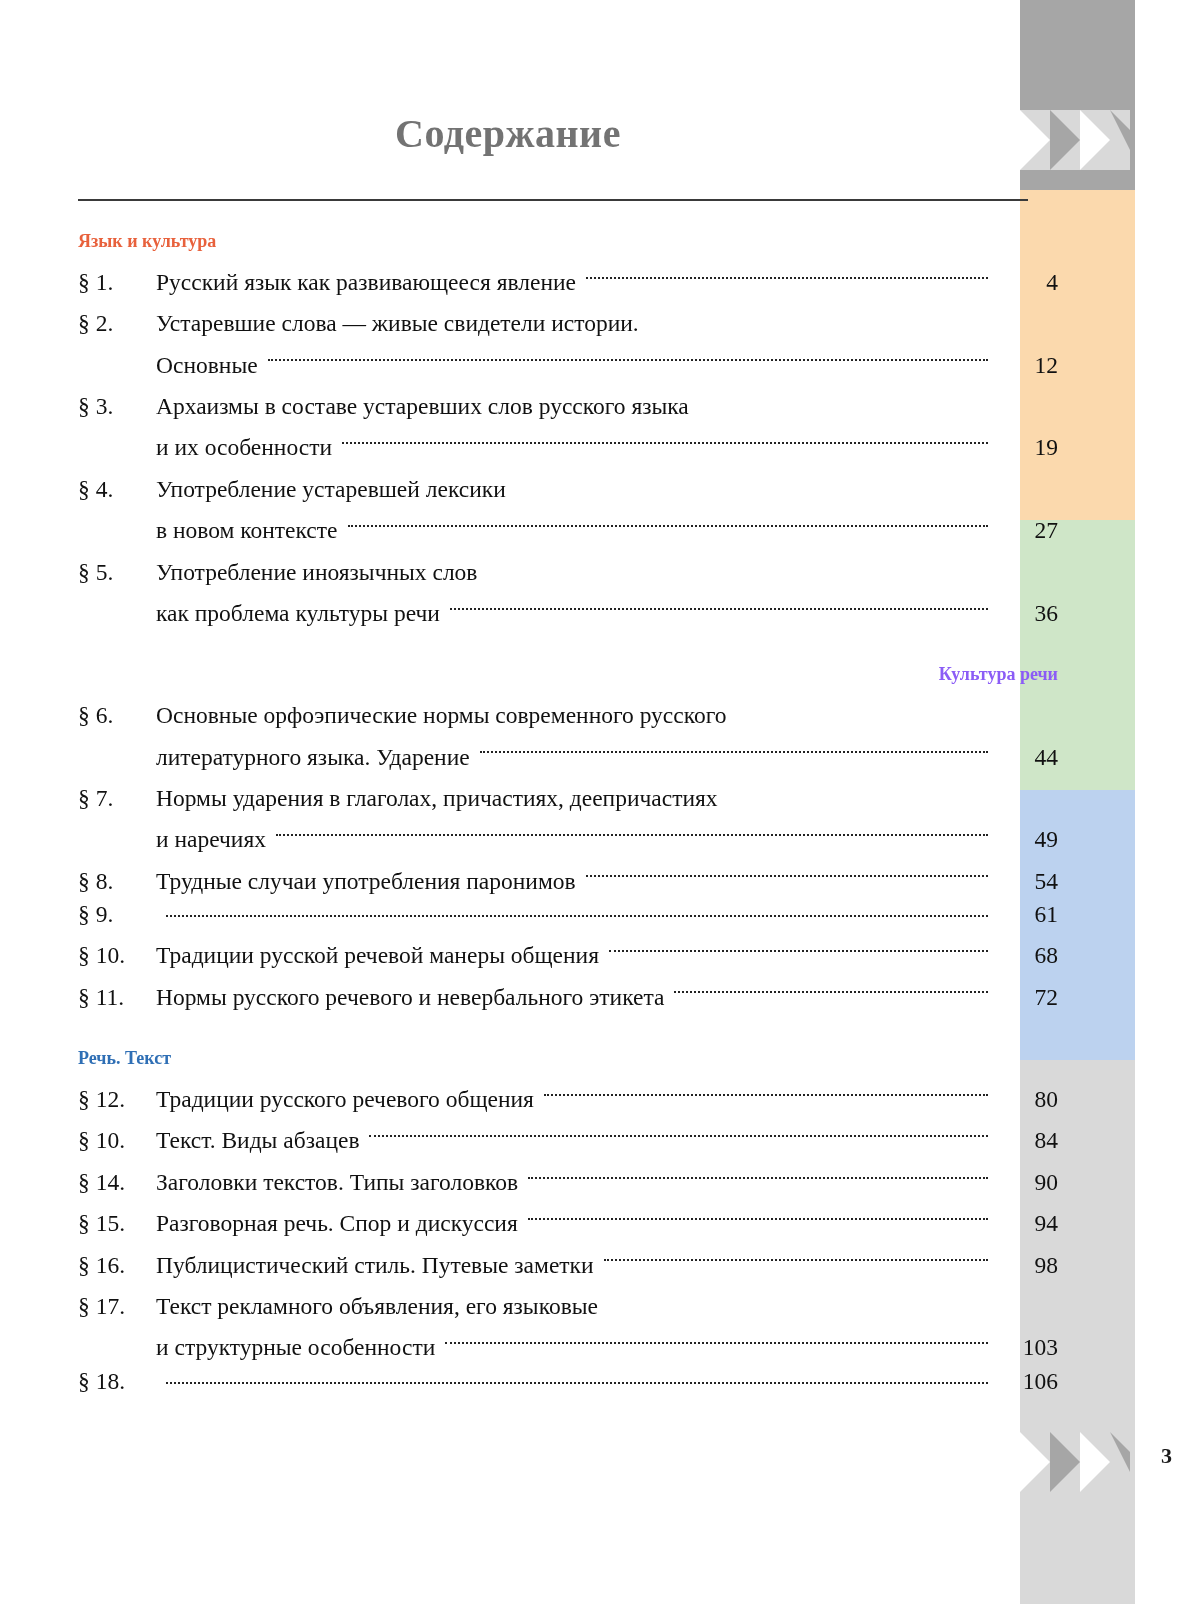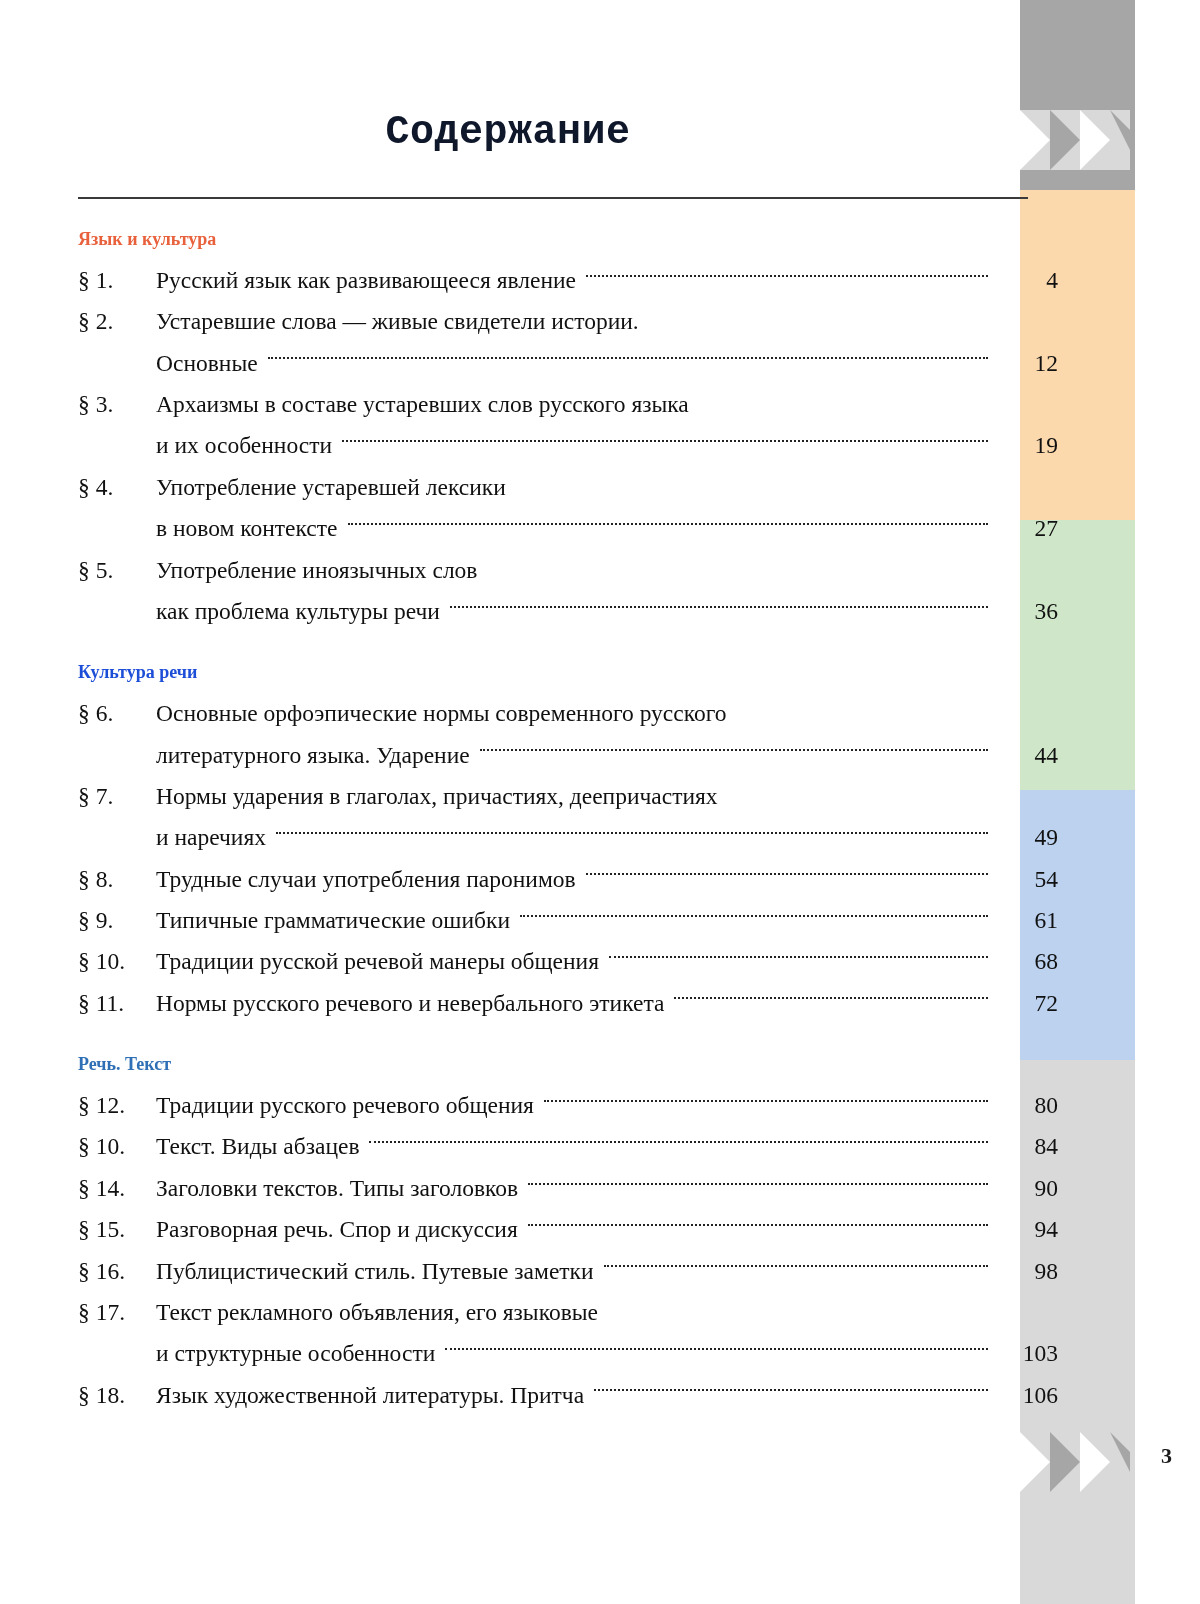--- a/index.html
+++ b/index.html
@@ -84,43 +84,43 @@
 
   
   .content {
     position: absolute;
     left: 78px;
     top: 0;
     width: 980px;
   }
   .doc-title {
     text-align: center;
-    font-family: Liberation Mono, monospace;
+    font-family: Liberation Serif, serif;
     font-size: 40px;
     font-weight: bold;
-    color: #0f172a;
+    color: #737373;
     margin: 110px 0 15px 0;
     padding-right: 120px;
     letter-spacing: 0.5px;
   }
   .rule {
     margin-top: 42px;
     width: 950px;
     height: 2px;
     background: #3a3a3a;
   }
 
   .section-head {
     font-family: "Liberation Serif", serif;
     font-size: 18px;
     font-weight: bold;
     margin: 26px 0 6px 0;
   }
   .section-head.orange { color: #e8613c; margin-top: 30px; }
-  .section-head.green  { color: #1d4ed8; margin-top: 34px; }
+  .section-head.green  { color: #8b5cf6; margin-top: 34px; text-align: right; }
   .section-head.blue   { color: #2f6fb5; margin-top: 34px; }
 
   .toc-list { margin: 0; padding: 0; }
 
   .toc-row {
     display: flex;
     align-items: baseline;
     font-size: 23.5px;
     color: #111111;
     line-height: 1.42;
@@ -305,21 +305,20 @@
           <span class="toc-num">§ 8.</span>
           <span class="toc-body">
             <span class="toc-text">Трудные случаи употребления паронимов</span>
             <span class="leaders"></span>
           </span>
           <span class="toc-page">54</span>
         </div>
         <div class="toc-row">
           <span class="toc-num">§ 9.</span>
           <span class="toc-body">
-            <span class="toc-text">Типичные грамматические ошибки</span>
             <span class="leaders"></span>
           </span>
           <span class="toc-page">61</span>
         </div>
         <div class="toc-row">
           <span class="toc-num">§ 10.</span>
           <span class="toc-body">
             <span class="toc-text">Традиции русской речевой манеры общения</span>
             <span class="leaders"></span>
           </span>
@@ -386,21 +385,20 @@
           <span class="toc-num">§ 17.</span>
           <span class="toc-body">
             <span class="toc-text">и структурные особенности</span>
             <span class="leaders"></span>
           </span>
           <span class="toc-page">103</span>
         </div>
         <div class="toc-row">
           <span class="toc-num">§ 18.</span>
           <span class="toc-body">
-            <span class="toc-text">Язык художественной литературы. Притча</span>
             <span class="leaders"></span>
           </span>
           <span class="toc-page">106</span>
         </div>
       </div>
   </div>
 
 </div>
 
 </body></html>

